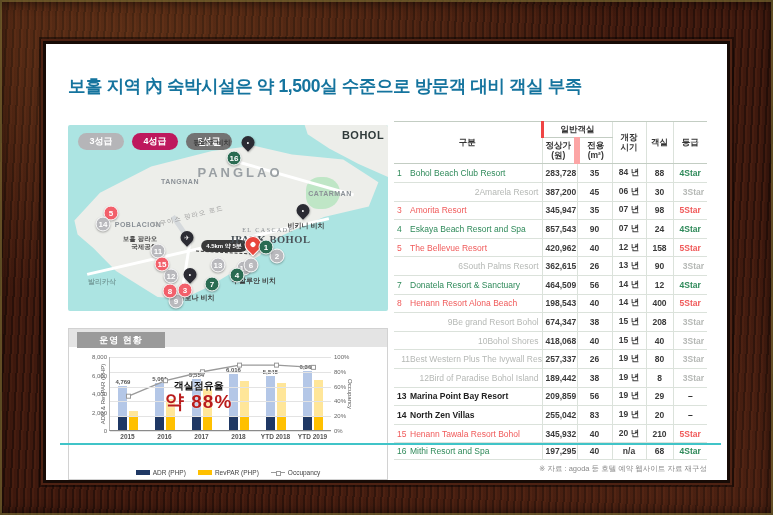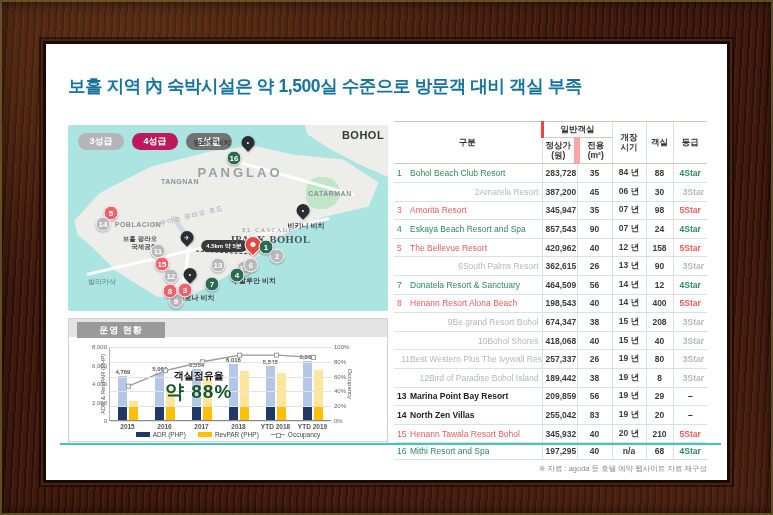--- a/index.html
+++ b/index.html
@@ -50,21 +50,21 @@
     transform:translate(-50%,-100%) rotate(-45deg);box-shadow:0 1px 2px rgba(0,0,0,.3);}
   .bpin span{position:absolute;inset:0;display:flex;align-items:center;justify-content:center;
     transform:rotate(45deg);color:#fff;font-size:6.5px;}
   .bigpin{position:absolute;width:17px;height:17px;background:#e8453c;border-radius:50% 50% 50% 0;
     transform:translate(-50%,-100%) rotate(-45deg);border:1.5px solid #fff;box-shadow:0 1px 3px rgba(0,0,0,.4);}
   .bigpin::after{content:"";position:absolute;left:5px;top:5px;width:4.5px;height:4.5px;border-radius:50%;background:#fff;}
   .route{position:absolute;left:128px;top:127px;width:56px;border-top:1.6px dashed #3a3a3a;transform:rotate(3deg);}
   .dist-badge{position:absolute;transform:translate(-50%,-50%);background:#3a3a3a;color:#fff;
     font-size:6px;font-weight:bold;padding:1.5px 5px;border-radius:7px;white-space:nowrap;}
   
-  .chart{position:absolute;left:22px;top:274px;width:320px;height:124px;border:1px solid #d2d2d2;background:#fff;}
+  .chart{position:absolute;left:22px;top:284px;width:320px;height:152px;border:1px solid #d2d2d2;background:#fff;}
   .chart-head{height:18px;background:#e4e4e4;}
   .chart-tab{position:absolute;left:8px;top:3px;width:88px;height:16px;background:#9a9a9a;color:#fff;
     font-size:9px;font-weight:bold;text-align:center;line-height:16px;letter-spacing:1px;}
   .plot{position:absolute;left:40px;top:28px;width:222px;height:74px;border-left:1px solid #b5b5b5;border-bottom:1px solid #8a8a8a;}
   .grid{position:absolute;left:0;width:100%;height:0;border-top:1px solid #e3e3e3;}
   .ytick{position:absolute;right:100%;margin-right:3px;font-size:6px;color:#666;transform:translateY(-50%);white-space:nowrap;}
   .y2tick{position:absolute;left:100%;margin-left:3px;font-size:6px;color:#666;transform:translateY(-50%);white-space:nowrap;}
   .ylab{position:absolute;left:-37px;top:50%;transform:translate(0,-50%) rotate(-90deg);font-size:6px;color:#555;white-space:nowrap;}
   .y2lab{position:absolute;right:-34px;top:50%;transform:translate(0,-50%) rotate(90deg);font-size:6px;color:#555;}
   .bars{position:absolute;inset:0;display:flex;}
@@ -72,21 +72,21 @@
   .bar{position:relative;width:9px;}
   .bar .base{position:absolute;left:0;bottom:0;width:100%;}
   .bar.adr{background:#b4c7e7;}.bar.adr .base{background:#1f3864;}
   .bar.rev{background:#ffe699;}.bar.rev .base{background:#ffc000;}
   .bar .blab{position:absolute;left:50%;bottom:100%;transform:translateX(-50%);font-size:6px;font-weight:bold;color:#555;margin-bottom:1px;white-space:nowrap;}
   .occ-svg{position:absolute;inset:0;overflow:visible;}
   .xlabs{position:absolute;left:40px;top:104px;width:222px;display:flex;}
   .xlabs span{flex:1;text-align:center;font-size:6.5px;font-weight:bold;color:#555;white-space:nowrap;}
   .anno{position:absolute;left:96px;top:52px;text-align:center;line-height:1.05;z-index:5;}
   .anno .a1{font-size:10px;font-weight:bold;color:#111;text-shadow:0 0 2px #fff;}
-  .anno .a2{font-size:19px;font-weight:bold;color:#14532d;letter-spacing:1px;text-shadow:0 0 2px #fff;}
+  .anno .a2{font-size:19px;font-weight:bold;color:#b91c1c;letter-spacing:1px;text-shadow:0 0 2px #fff;}
   .clegend{position:absolute;left:0;bottom:3px;width:100%;display:flex;justify-content:center;gap:12px;font-size:6.5px;color:#444;}
   .clegend .item{display:flex;align-items:center;gap:3px;}
   .sw{width:14px;height:5px;display:inline-block;}
   .sw.navy{background:#1f3864;}.sw.gold{background:#ffc000;}
   .sw.line{height:0;border-top:1.5px solid #9a9a9a;position:relative;}
   .sw.line::after{content:"";position:absolute;left:5px;top:-2.5px;width:3.5px;height:3.5px;background:#fff;border:1px solid #9a9a9a;}
   
   .tblwrap{position:absolute;left:348px;top:77px;width:313px;}
   table{border-collapse:collapse;width:100%;table-layout:fixed;}
   th,td{font-size:8.5px;padding:2.8px 3px;border-bottom:1px solid #dbe2db;white-space:nowrap;overflow:hidden;}

